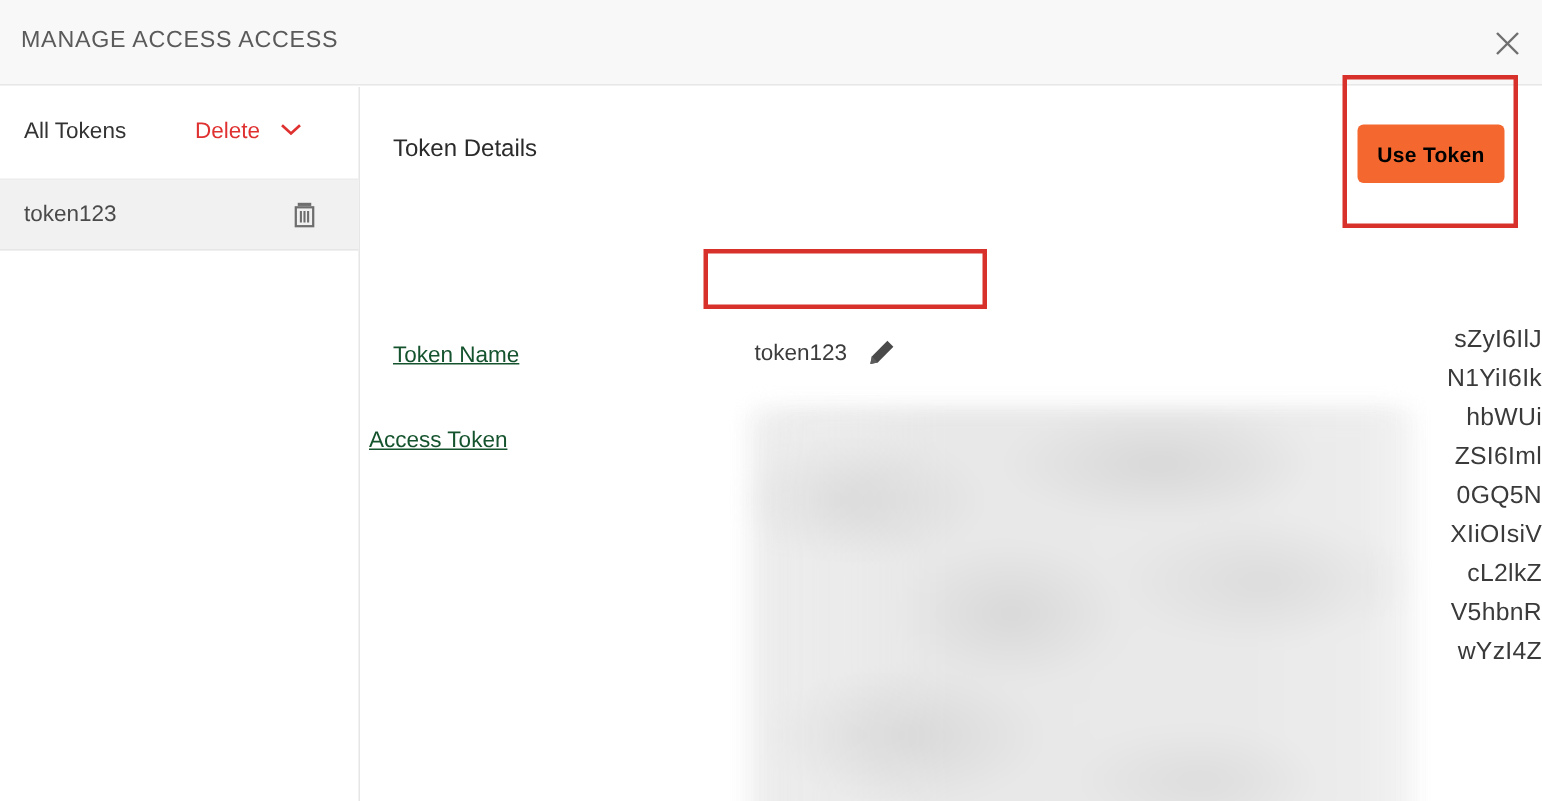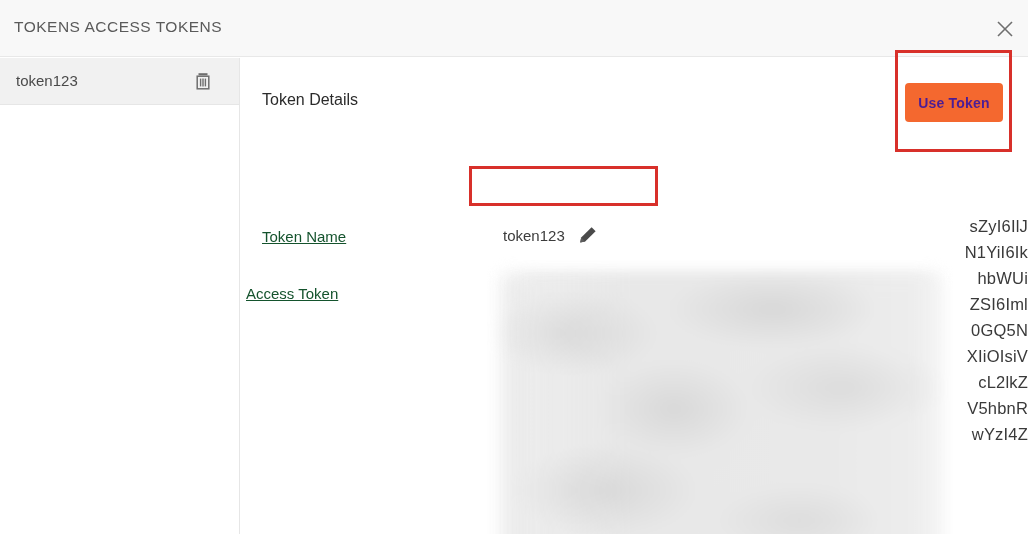--- a/index.html
+++ b/index.html
@@ -203,21 +203,21 @@
     opacity: 0.93;
     pointer-events: none;
   }
 
   
   .use-token-btn {
     position: absolute;
     left: 905px; top: 83px;
     width: 98px; height: 39px;
     background: #f4682f;
-    color: #4c1d95;
+    color: #000000;
     border: none;
     border-radius: 4px;
     font-size: 14px;
     font-weight: bold;
     font-family: "Liberation Sans", sans-serif;
     cursor: pointer;
     letter-spacing: 0.2px;
   }
 
   .annot {
@@ -234,30 +234,41 @@
     left: 469px; top: 166px;
     width: 189px; height: 40px;
   }
 </style>
 </head>
 <body>
 
 <div id="app">
 
   <div class="modal-header">
-    <div class="modal-title">TOKENS ACCESS TOKENS</div>
+    <div class="modal-title">MANAGE ACCESS ACCESS</div>
     <div class="close-btn">
       <svg width="18" height="18" viewBox="0 0 18 18" aria-hidden="true">
         <line x1="2" y1="2" x2="16" y2="16" stroke="#6f6f6f" stroke-width="1.6"></line>
         <line x1="16" y1="2" x2="2" y2="16" stroke="#6f6f6f" stroke-width="1.6"></line>
       </svg>
     </div>
   </div>
 
   <div class="sidebar">
+    <div class="sidebar-head">
+      <div class="all-tokens-label">All Tokens</div>
+      <div class="delete-menu">
+        <span class="delete-label">Delete</span>
+        <span class="chev">
+          <svg width="14" height="9" viewBox="0 0 14 9" aria-hidden="true">
+            <polyline points="1,1.5 7,7 13,1.5" fill="none" stroke="#e03131" stroke-width="1.8"></polyline>
+          </svg>
+        </span>
+      </div>
+    </div>
 
     <div class="token-row">
       <div class="token-row-name">token123</div>
       <div class="trash-btn">
         <svg width="18" height="19" viewBox="0 0 18 19" aria-hidden="true">
           <rect x="4.5" y="1.2" width="9" height="2.1" fill="#6e6e6e"></rect>
           <rect x="3.2" y="4.2" width="11.6" height="12.6" fill="none" stroke="#6e6e6e" stroke-width="1.5"></rect>
           <line x1="6.6" y1="6.6" x2="6.6" y2="14.4" stroke="#6e6e6e" stroke-width="1.4"></line>
           <line x1="9" y1="6.6" x2="9" y2="14.4" stroke="#6e6e6e" stroke-width="1.4"></line>
           <line x1="11.4" y1="6.6" x2="11.4" y2="14.4" stroke="#6e6e6e" stroke-width="1.4"></line>

